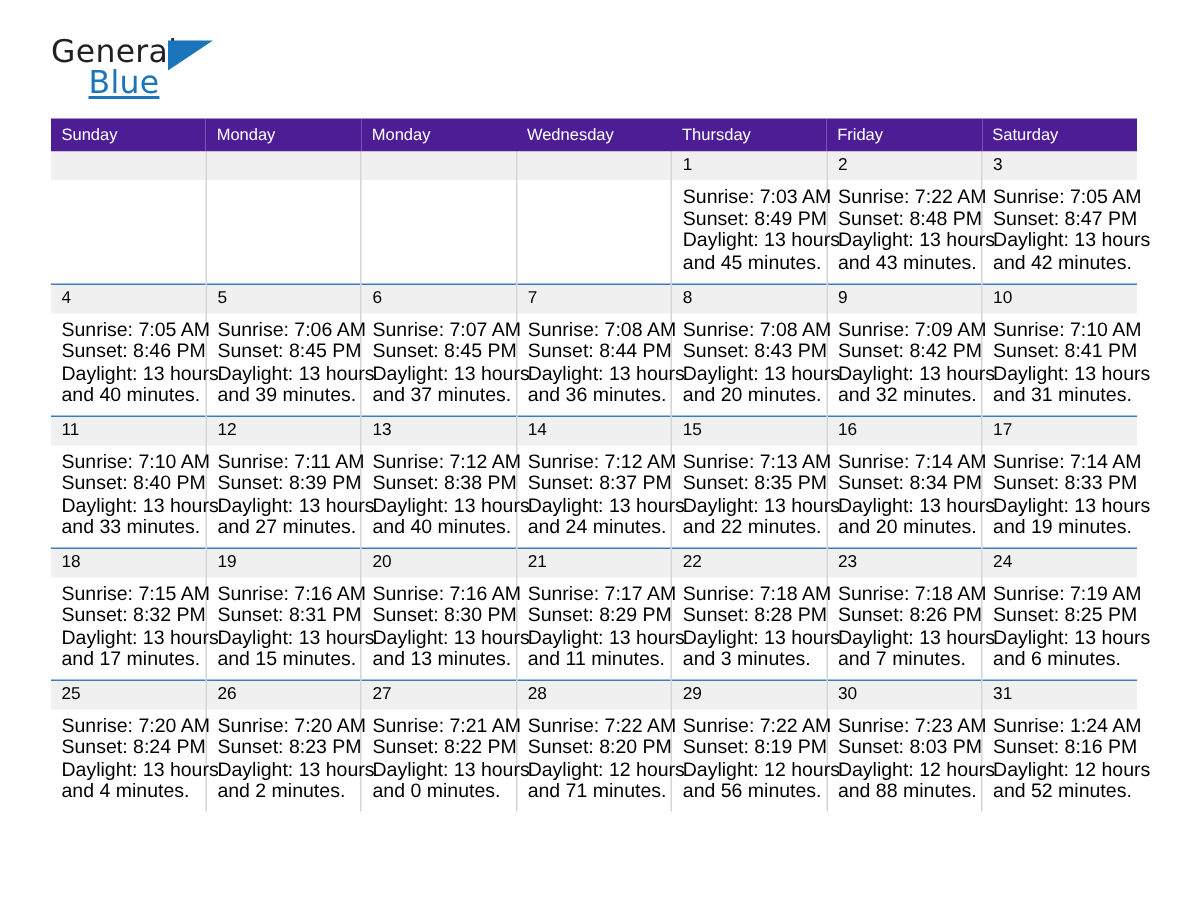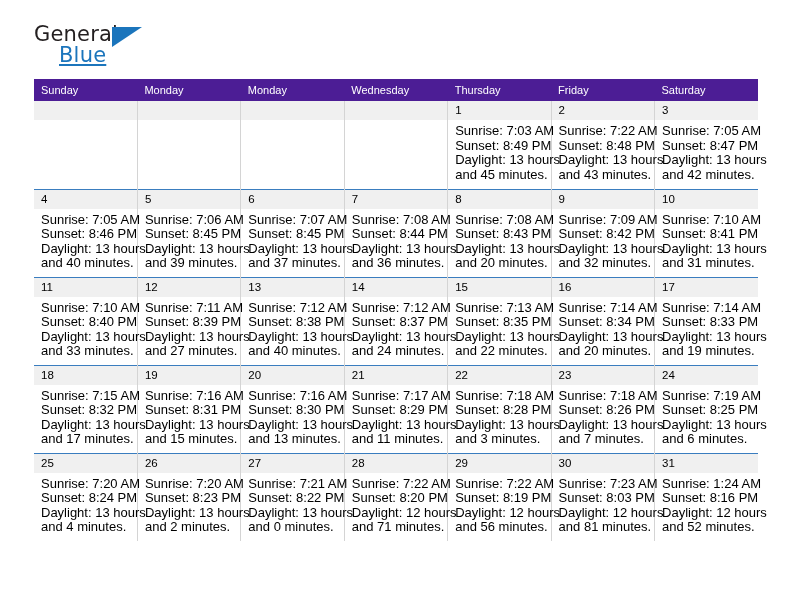--- a/index.html
+++ b/index.html
@@ -439,21 +439,21 @@
               <div>Daylight: 12 hours</div>
               <div>and 56 minutes.</div>
             </div>
           </td>
           <td>
             <div class="daynum">30</div>
             <div class="details">
               <div>Sunrise: 7:23 AM</div>
               <div>Sunset: 8:03 PM</div>
               <div>Daylight: 12 hours</div>
-              <div>and 81 minutes.</div>
+              <div>and 88 minutes.</div>
             </div>
           </td>
           <td>
             <div class="daynum">31</div>
             <div class="details">
               <div>Sunrise: 1:24 AM</div>
               <div>Sunset: 8:16 PM</div>
               <div>Daylight: 12 hours</div>
               <div>and 52 minutes.</div>
             </div>

